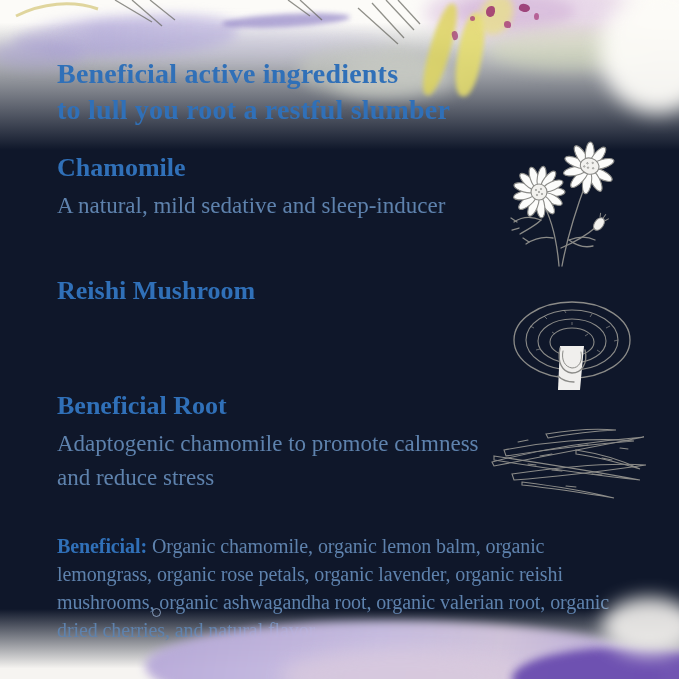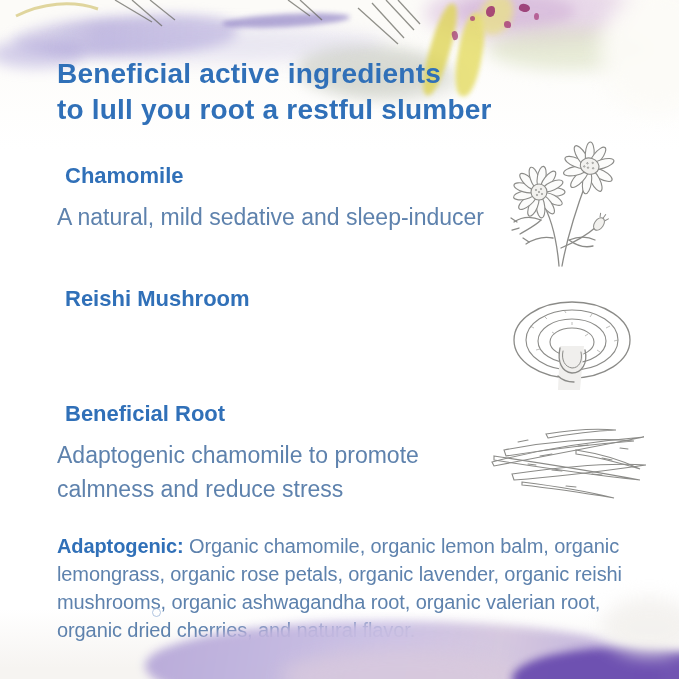--- a/index.html
+++ b/index.html
@@ -1,19 +1,19 @@
 <!DOCTYPE html>
 <html><head>
 <meta charset="utf-8">
 <style>
   html,body { margin:0; padding:0; background:#e4e2df; }
   .canvas {
     position:relative; width:679px; height:679px; margin:0 auto;
-    background:#ffffff; overflow:hidden;
-    font-family:Liberation Sans, sans-serif;
+    background:#0f172a; overflow:hidden;
+    font-family:Liberation Serif, serif;
   }
 
   
   .top-fade { position:absolute; top:0; left:0; right:0; height:150px;
     background:linear-gradient(#fcfbf8 15%, rgba(252,251,248,0) 100%); }
   .bottom-fade { position:absolute; bottom:0; left:0; right:0; height:70px;
     background:linear-gradient(rgba(247,245,242,0), #f6f4f1 85%); }
 
   
   .wc { position:absolute; border-radius:50%; pointer-events:none; }
@@ -64,21 +64,21 @@
   .blue-ring { position:absolute; left:152px; top:608px; width:7px; height:7px;
     border:1.5px solid #9db6d8; border-radius:50%; opacity:.8; }
 
   .twig-layer { position:absolute; left:0; top:0; width:679px; height:110px; pointer-events:none; }
 
   
   .headline { position:absolute; left:57px; top:56px;
     font-size:28px; line-height:36px; font-weight:700; color:#3070b8; letter-spacing:.2px; }
   .section { position:absolute; left:57px; width:452px; }
   .sec-1 { top:152px; }  .sec-2 { top:275px; }  .sec-3 { top:390px; }
-  .section h2 { margin:8px; font-size:22px; line-height:32px; font-weight:700; color:#3070b8; }
+  .section h2 { margin:0; font-size:26px; line-height:32px; font-weight:700; color:#3070b8; }
   .section p  { margin:5px 0 0 0; font-size:23px; line-height:34px; font-weight:400; color:#5e82ad; }
 
   .ingredients { position:absolute; left:57px; top:512px; width:582px;
     font-size:20px; line-height:28px; color:#5e82ad; letter-spacing:-.1px; }
   .ingredients .lbl { font-weight:700; color:#3070b8; }
 
   
   .illus { position:absolute; pointer-events:none; }
   .illus-chamomile   { left:495px; top:140px; }
   .illus-reishi      { left:500px; top:288px; }
@@ -239,21 +239,21 @@
       <path d="M22 38 C62 30 112 25 152 29 C112 32 62 38 24 44 Z"></path>
       <path d="M30 62 C72 56 122 50 164 53 C122 59 74 65 32 68 Z"></path>
       <path d="M12 44 C52 50 104 58 158 68 C102 62 50 54 12 48 Z"></path>
       <path d="M94 38 C120 42 142 49 158 57 C138 51 116 45 94 42 Z"></path>
       <path d="M40 70 C72 74 104 79 132 86 C102 81 68 76 40 73 Z"></path>
       <path d="M64 22 C88 18 112 16 134 18 C112 19 88 22 66 26 Z"></path>
       <path d="M36 30 l10 -2 M58 44 l12 -2 M96 34 l10 -1 M120 46 l10 2 M70 58 l10 1 M110 62 l10 1 M84 74 l10 1 M46 52 l8 1 M138 36 l8 1"></path>
     </g>
   </svg>
 
-  <p class="ingredients"><span class="lbl">Adaptogenic:</span> <span>Organic chamomile, organic lemon balm, organic lemongrass, organic rose petals, organic lavender, organic reishi mushrooms, organic ashwagandha root, organic valerian root, organic dried cherries, and natural flavor.</span></p>
+  <p class="ingredients"><span class="lbl">Beneficial:</span> <span>Organic chamomile, organic lemon balm, organic lemongrass, organic rose petals, organic lavender, organic reishi mushrooms, organic ashwagandha root, organic valerian root, organic dried cherries, and natural flavor.</span></p>
 
   <div>
     <div class="wc wcB-main"></div>
     <div class="wc wcB-pink"></div>
     <div class="wc wcB-dark"></div>
     <div class="wc wcB-white"></div>
     <div class="blue-ring"></div>
   </div>
 
 </div>

